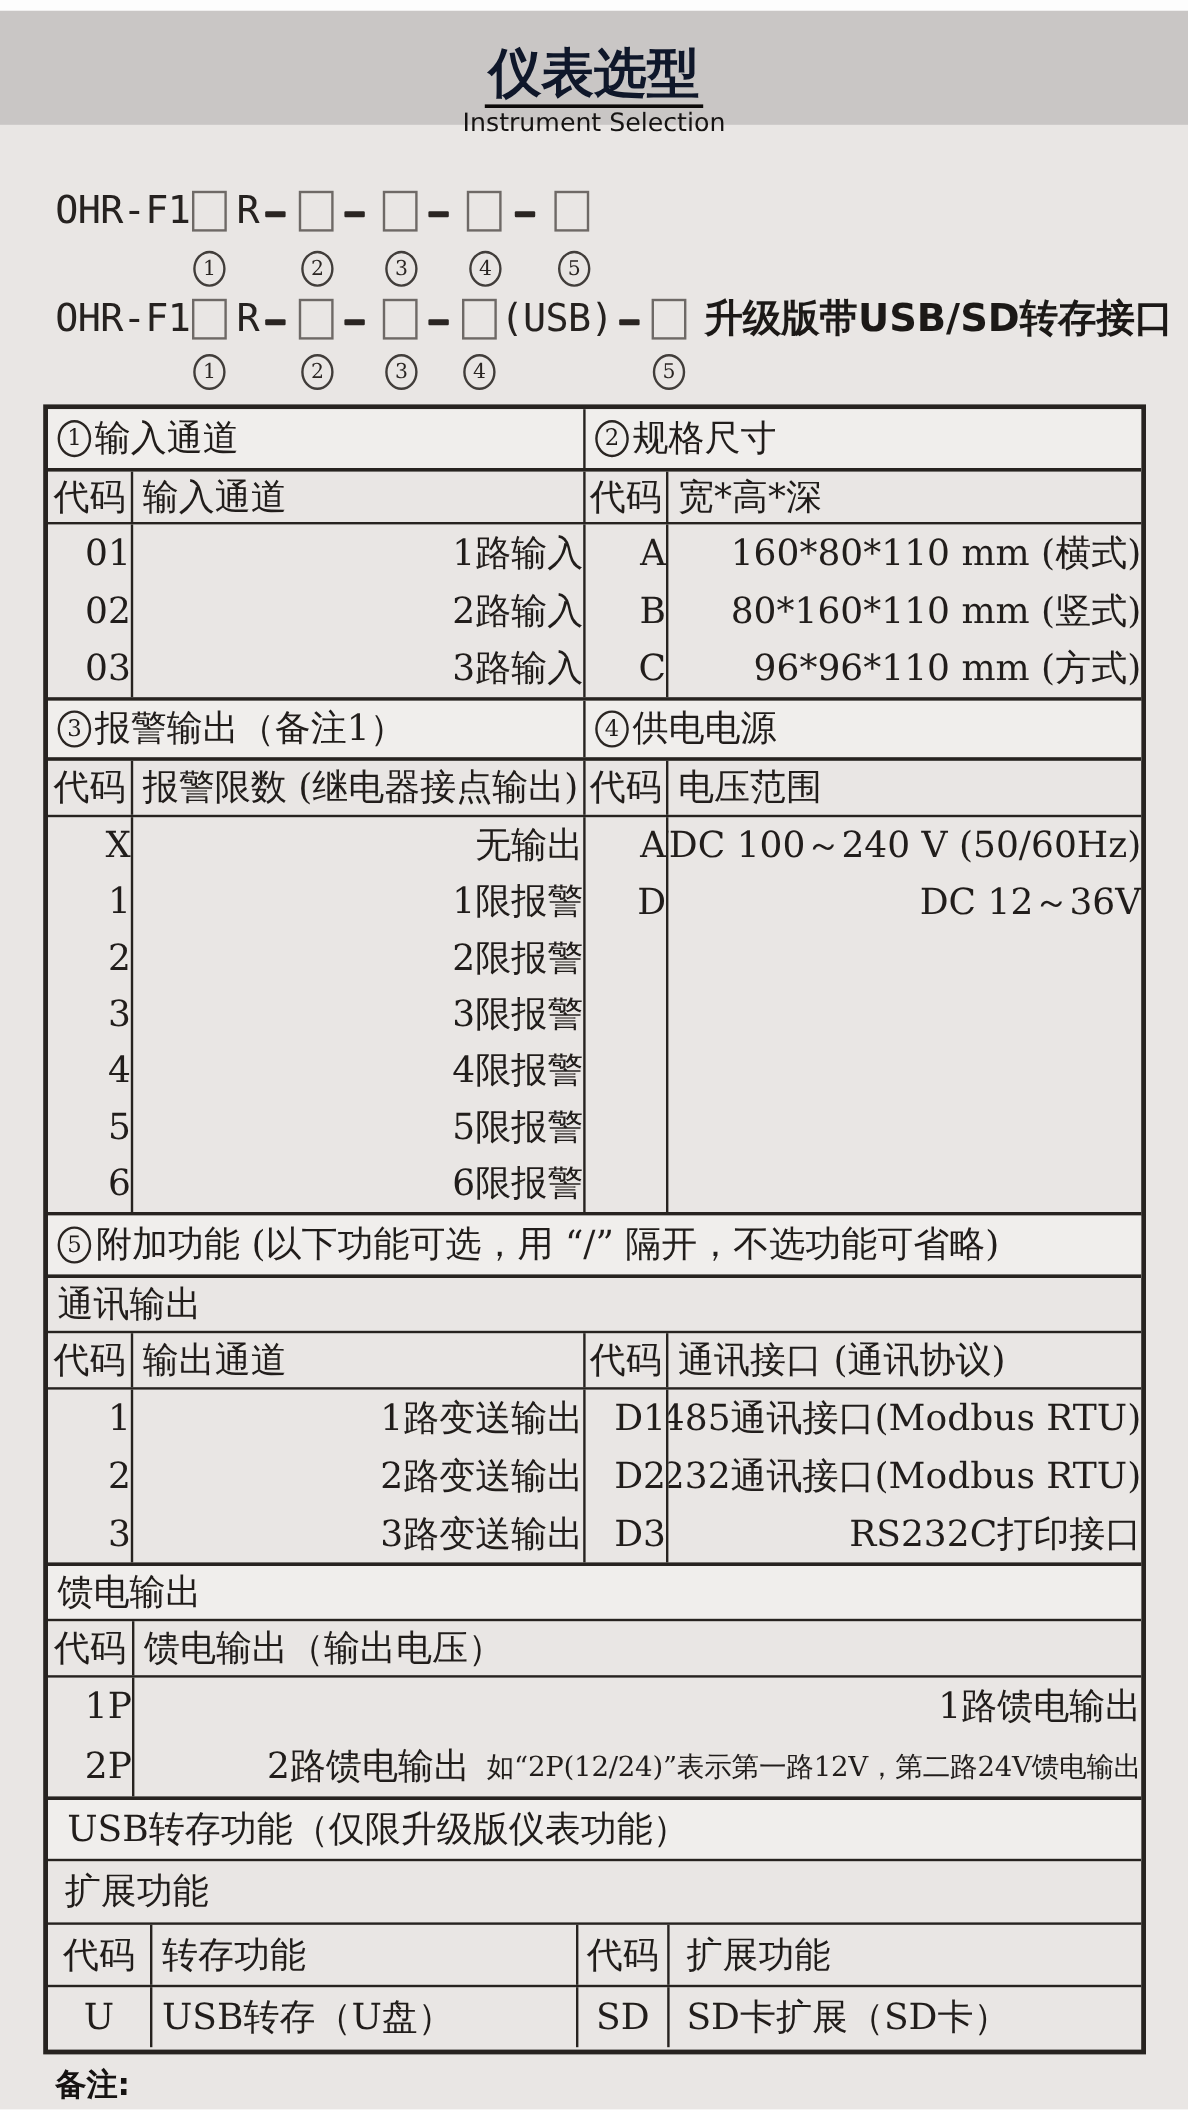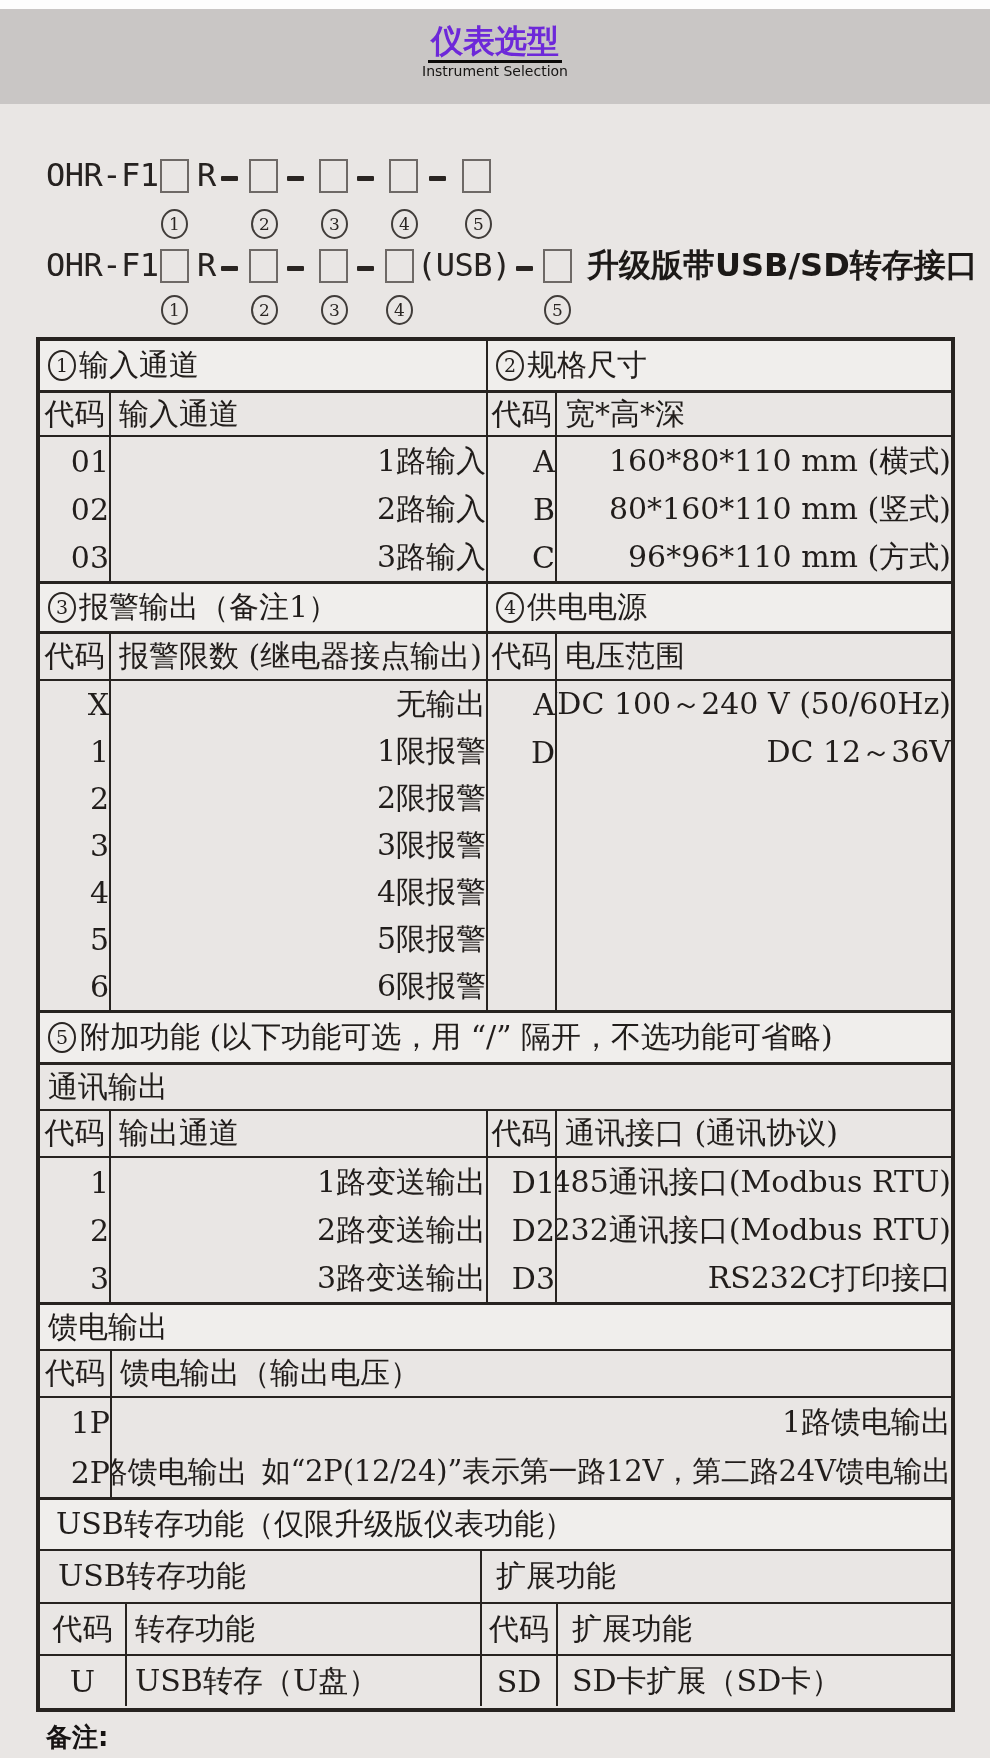--- a/index.html
+++ b/index.html
@@ -1,24 +1,24 @@
 <!DOCTYPE html>
 <html><head>
 <meta charset="utf-8">
 <style>
   html,body{margin:0;padding:0;background:#ffffff;}
   .page{position:relative;width:990px;height:1758px;background:#e9e6e4;overflow:hidden;
         font-family:"DejaVu Serif","Liberation Serif",serif;color:#211d1b;}
   .topstrip{position:absolute;top:0;left:0;width:100%;height:9px;background:#fdfdfd;}
   
   .band{position:absolute;top:9px;left:0;width:100%;height:95px;background:#c9c6c5;text-align:center;}
-  .band .title{display:inline-block;margin-top:15px;padding:0 3px 1px 3px;
+  .band .title{display:inline-block;margin-top:29px;padding:0 3px 1px 3px;
         font-family:"DejaVu Sans","Liberation Sans",sans-serif;font-weight:bold;
-        font-size:32px;line-height:1.08;color:#6d28d9;border-bottom:3px solid #0c0a09;}
-  .band .sub{font-family:"DejaVu Sans","Liberation Sans",sans-serif;font-size:14px;color:#151312;margin-top:0;}
+        font-size:44px;line-height:1.08;color:#0f172a;border-bottom:3px solid #0c0a09;}
+  .band .sub{font-family:"DejaVu Sans","Liberation Sans",sans-serif;font-size:21px;color:#151312;margin-top:0;}
   
   .mtext{position:absolute;font-family:"DejaVu Sans Mono","Liberation Mono",monospace;
          font-size:32px;line-height:36px;letter-spacing:-0.5px;color:#262220;white-space:nowrap;}
   .mbox{position:absolute;width:29px;height:34px;border:2px solid #6e6966;background:transparent;box-sizing:border-box;}
   .mdash{position:absolute;width:17px;height:5px;background:#2a2522;border-radius:1px;}
   .mcirc{position:absolute;width:23px;height:26px;border:2px solid #413d3a;border-radius:50%;
          box-sizing:content-box;display:flex;align-items:center;justify-content:center;
          font-size:17px;line-height:1;color:#2a2522;}
   .usuffix{position:absolute;font-family:"DejaVu Sans","Liberation Sans",sans-serif;
          font-size:32px;font-weight:600;line-height:38px;color:#1c1917;white-space:nowrap;}
@@ -44,21 +44,21 @@
   .wc{width:71px;} .wd{width:377px;} .wc2{width:69px;} .wd2{width:394px;}
   .wl{width:448px;} .wr{width:463px;}
   .wcf{width:72px;} .wdf{width:839px;}
   .wcu{width:87px;} .wdu{width:355px;} .wcu2{width:76px;} .wdu2{width:393px;}
   .wlu{width:442px;} .wru{width:469px;}
   
   .h52{height:52px;} .h44{height:44px;} .h147{height:147px;} .h50{height:50px;}
   .h47{height:47px;} .h332{height:332px;} .h46{height:46px;} .h102{height:102px;}
   .h51{height:51px;} .h53{height:53px;}
   .a3 .cell{height:49px;} .a7 .cell{height:47.4px;} .a2 .cell{height:51px;}
-  .smallnote{font-size:29px;margin-left:14px;letter-spacing:-0.2px;}
+  .smallnote{font-size:23px;margin-left:14px;letter-spacing:-0.2px;}
   .remark{position:absolute;left:46px;top:1720px;font-family:"DejaVu Sans","Liberation Sans",sans-serif;
           font-weight:bold;font-size:26px;color:#161312;}
 </style>
 </head>
 <body>
 
 <div class="page">
   <div class="topstrip"></div>
 
   <div class="band">
@@ -260,21 +260,20 @@
           <span class="smallnote">如“2P(12/24)”表示第一路12V，第二路24V馈电输出</span>
         </div>
       </div>
     </div>
 
     <div class="tr sec h51">
       <div class="td endc" style="width:808px;padding-left:16px">USB转存功能（仅限升级版仪表功能）</div>
     </div>
 
     <div class="tr h53">
-      <div class="td wlu" style="padding-left:18px">USB转存功能</div>
       <div class="td wru endc" style="padding-left:14px">扩展功能</div>
     </div>
 
     <div class="tr h52">
       <div class="td wcu ctr">代码</div>
       <div class="td wdu">转存功能</div>
       <div class="td wcu2 ctr">代码</div>
       <div class="td wdu2 endc" style="padding-left:14px">扩展功能</div>
     </div>
 

